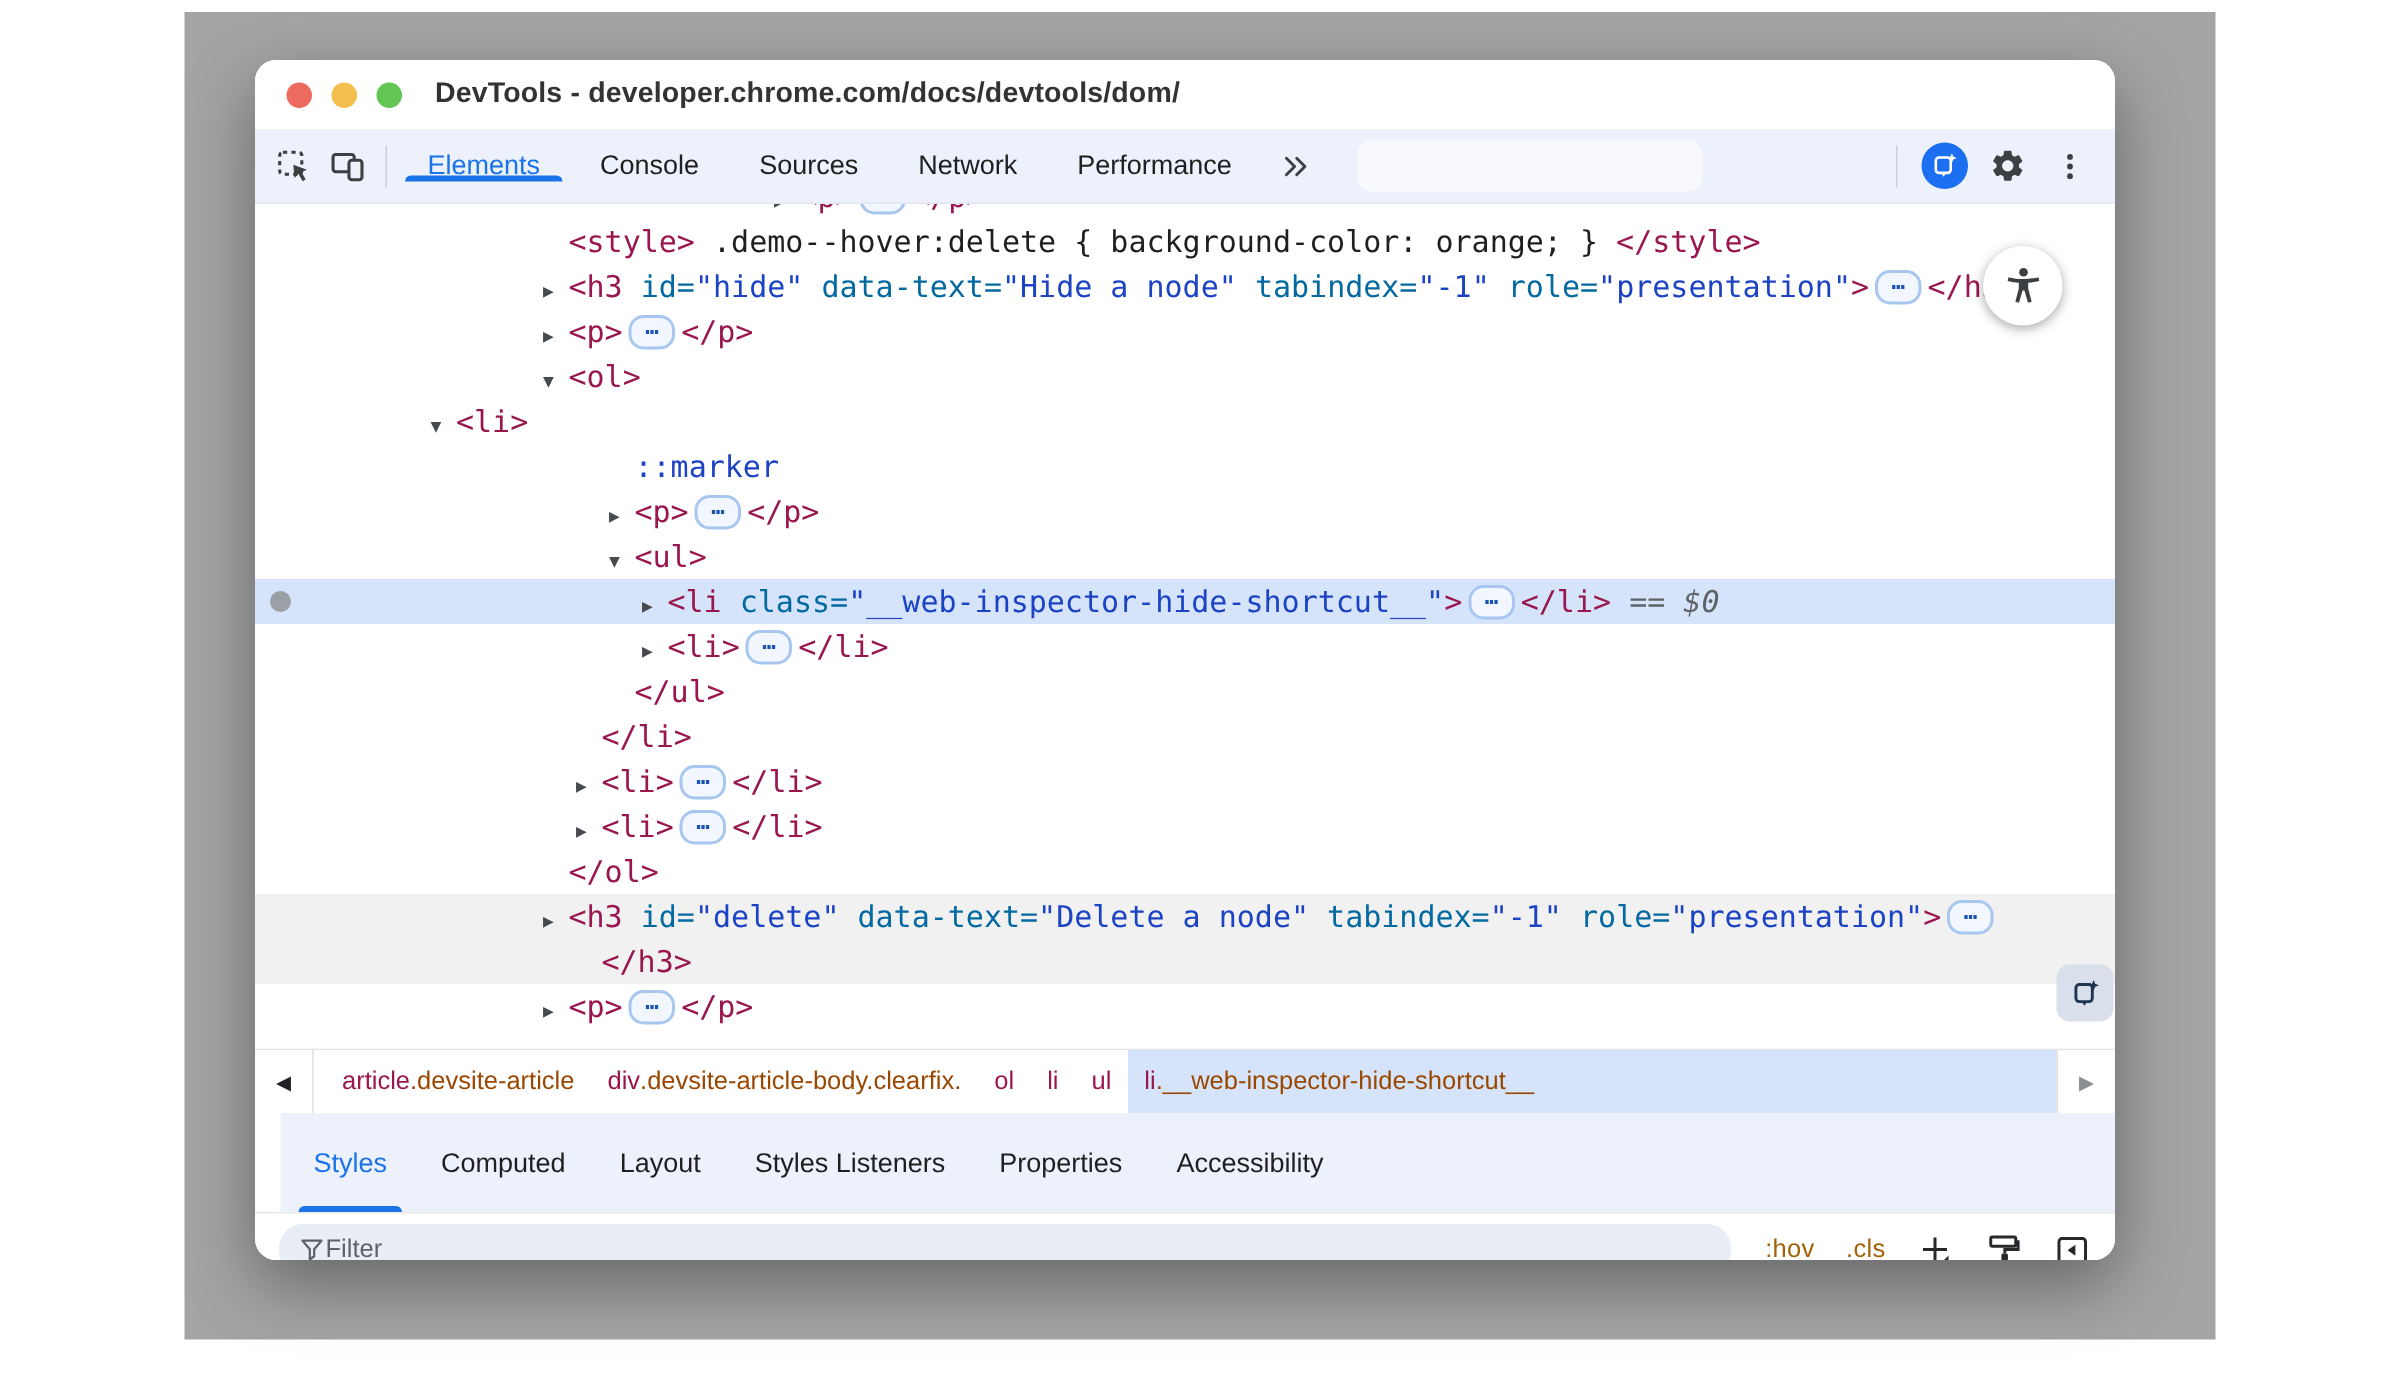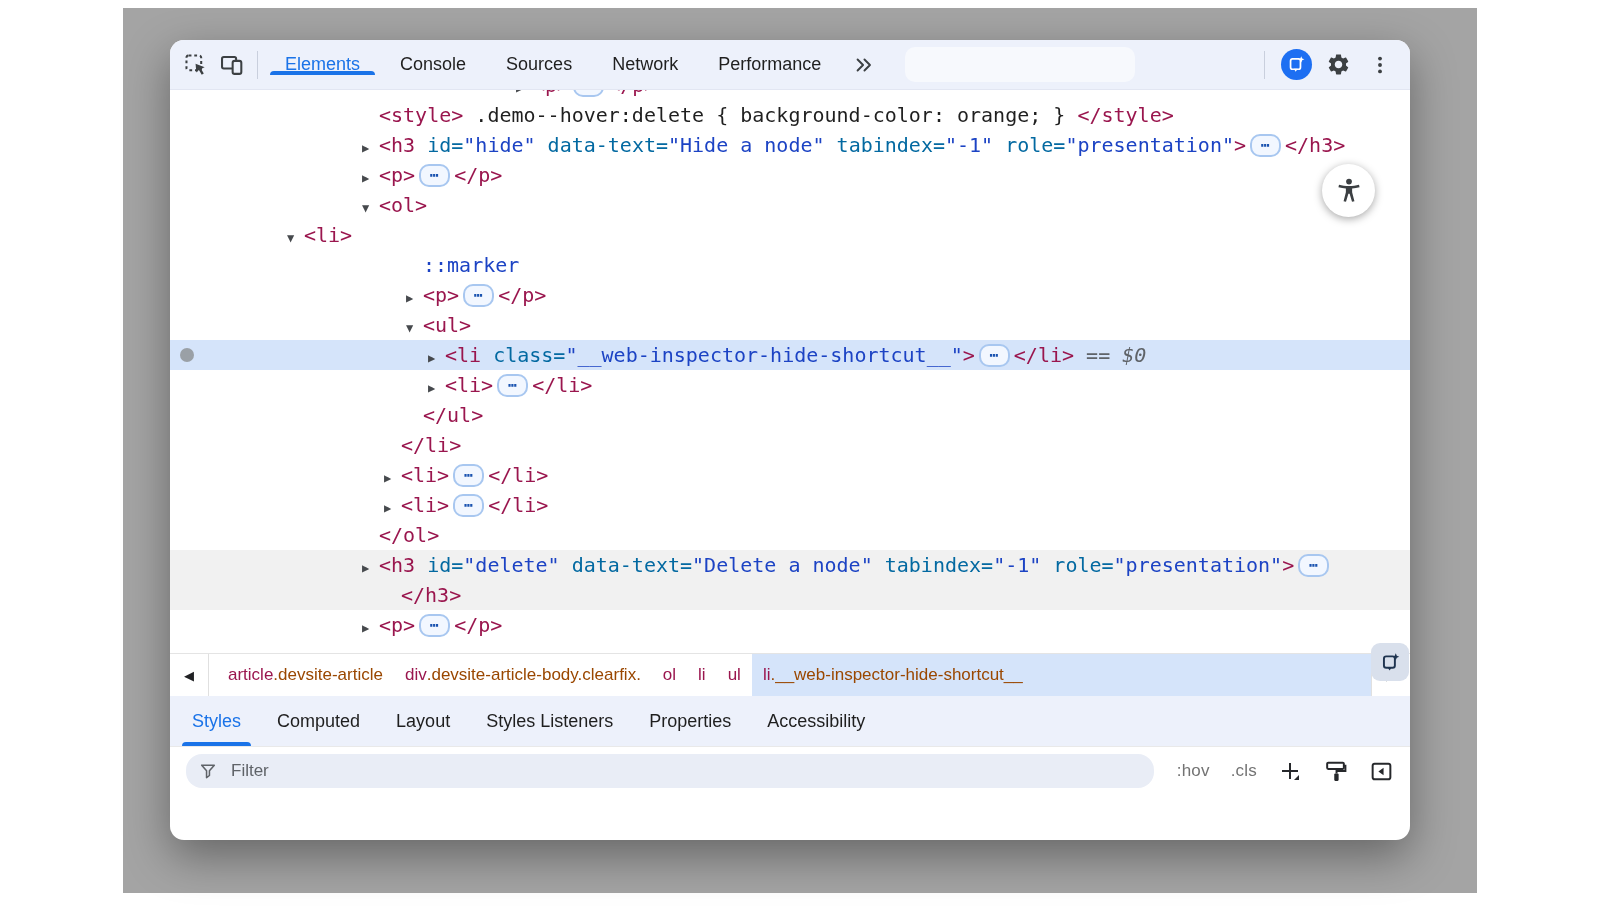--- a/index.html
+++ b/index.html
@@ -63,41 +63,49 @@
   .crumb-nav{width:38px;flex:none;display:flex;align-items:center;justify-content:center;font-size:13px;}
   .crumb-nav.left{border-right:1px solid #e0e0e0;color:#202124;}
   .crumb-nav.right{border-left:1px solid #e0e0e0;color:#8a8f94;}
   .crumb-strip{display:flex;align-items:stretch;flex:1;min-width:0;padding-left:8px;}
   .crumb{display:flex;align-items:center;padding:0 11px;white-space:nowrap;}
   .crumb .tagp{color:#9a164e;}
   .crumb .clsp{color:#9a4700;}
   .crumb.selected{background:#d5e4fa;flex:1;}
 
   
-  .ptabs{height:50px;background:#edf1fb;display:flex;align-items:stretch;padding-left:4px;
-       font-size:18px;color:#1f1f1f;}
+  .ptabs{height:66px;background:#edf1fb;display:flex;align-items:stretch;padding-left:4px;
+       font-size:18px;color:#1f1f1f;margin-left:17px;}
   .ptab{padding:0 18px;display:flex;align-items:center;position:relative;white-space:nowrap;}
   .ptab.active{color:#1a73e8;}
   .ptab.active::after{content:"";position:absolute;left:8px;right:8px;bottom:0;height:4px;
        background:#1a73e8;border-radius:4px 4px 0 0;}
 
   
   .fbar{height:48px;background:#fff;display:flex;align-items:center;padding:0 16px;border-top:1px solid #e9e9e9;}
   .fpill{width:942px;height:34px;border-radius:16px;background:#e9edf6;display:flex;align-items:center;
-       gap:14px;padding:0 13px;color:#5f6368;font-size:17px;flex:none;}
-  .fctl{margin-left:auto;display:flex;align-items:center;gap:21px;font-size:17px;color:#737373;font-weight:500;}
+       gap:0;padding:0 13px;color:#5f6368;font-size:17px;flex:none;}
+  .fctl{margin-left:auto;display:flex;align-items:center;gap:21px;font-size:17px;color:#a16207;font-weight:500;}
   .fctl .txtbtn{letter-spacing:.2px;}
   svg{display:block;}
 </style>
 </head>
 <body>
 
 <div class="stage">
   <div class="win">
 
+    <div class="titlebar">
+      <div class="lights">
+        <div class="light" id="light-close" style="background: rgb(237, 106, 94);"></div>
+        <div class="light" id="light-min" style="background: rgb(245, 191, 79);"></div>
+        <div class="light" id="light-zoom" style="background: rgb(98, 197, 84);"></div>
+      </div>
+      <div class="title">DevTools - developer.chrome.com/docs/devtools/dom/</div>
+    </div>
 
     <div class="toolbar">
       <div class="icon-btn">
         <svg width="26" height="26" viewBox="0 0 24 24">
           <rect x="3.2" y="3.2" width="13.6" height="13.6" rx="2" fill="none" stroke="#3c4043" stroke-width="1.9" stroke-dasharray="2.6 2.6"></rect>
           <path d="M11.6 10.9 L20 14 L16.6 15.4 L19.2 19.9 L17.3 21 L14.7 16.5 L12.3 19 Z" fill="#3c4043"></path>
         </svg>
       </div>
       <div class="icon-btn">
         <svg width="26" height="26" viewBox="0 0 24 24">

